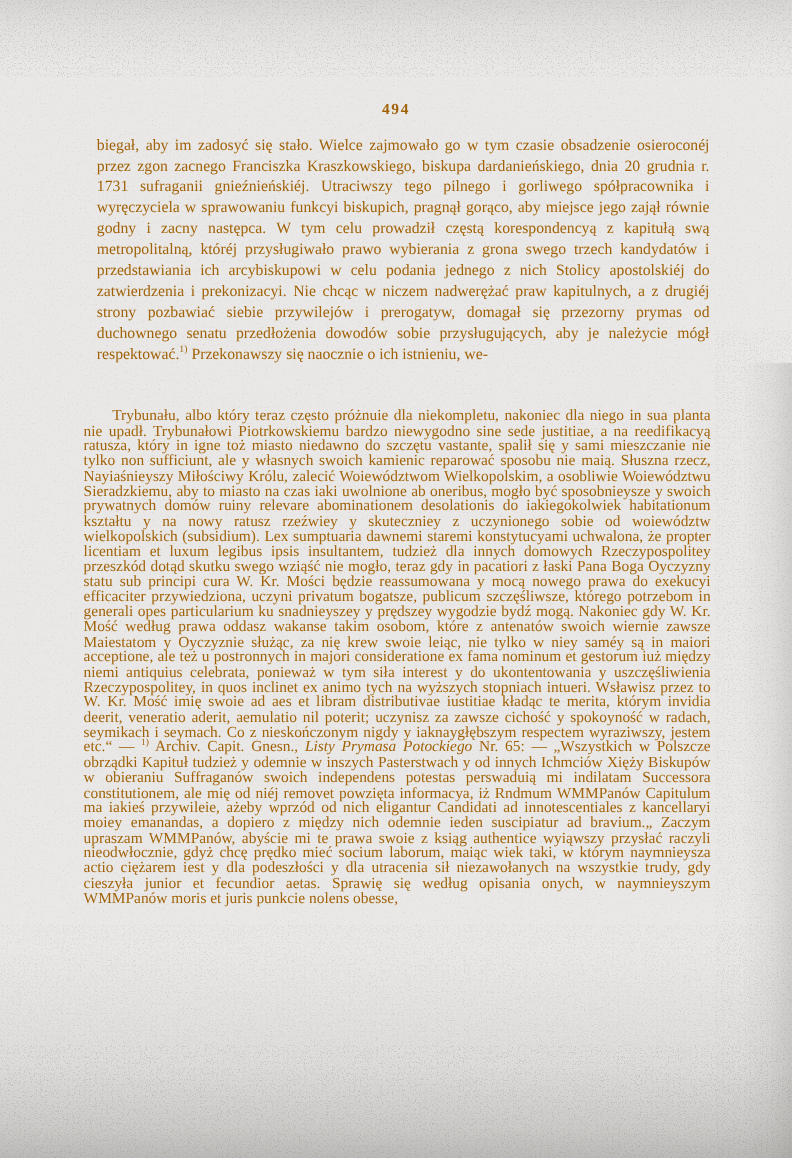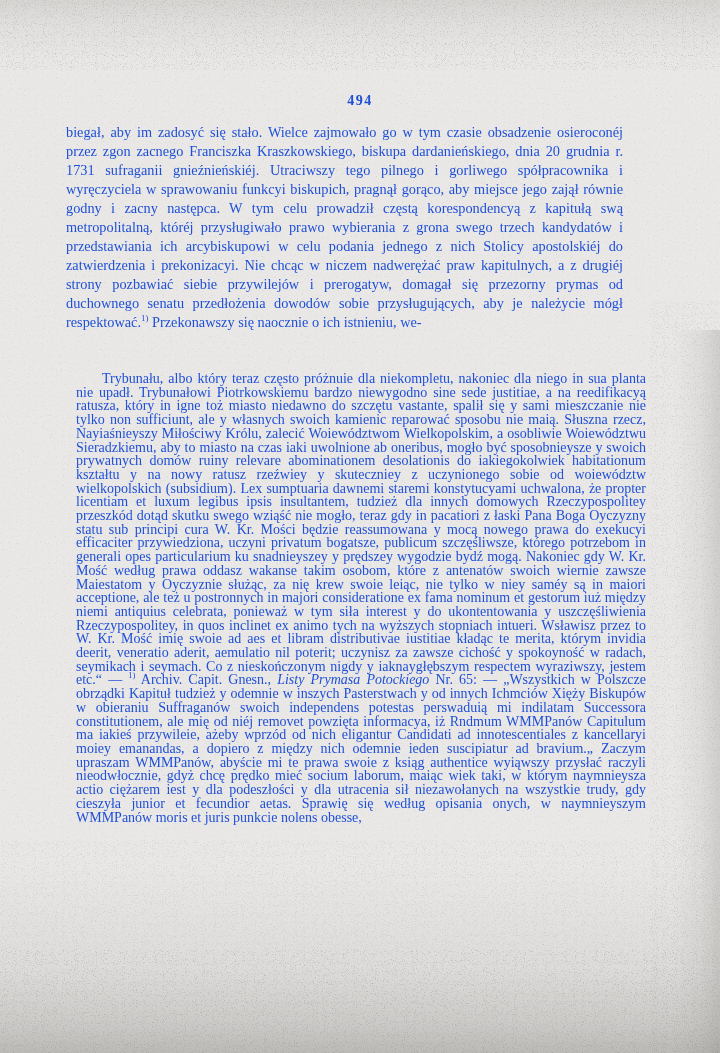--- a/index.html
+++ b/index.html
@@ -7,35 +7,35 @@
     padding: 0;
     background: #e9e8e6;
   }
   .page {
     position: relative;
     width: 720px;
     height: 1053px;
     background: #e9e8e6;
     overflow: hidden;
     font-family: "Liberation Serif", serif;
-    color: #1d4ed8;
+    color: #a16207;
   }
   .page-number {
     position: absolute;
     top: 93px;
     left: 0;
     width: 720px;
     text-align: center;
     font-size: 14px;
     font-weight: bold;
     letter-spacing: 1.5px;
   }
   .main-text {
     position: absolute;
-    left: 66px;
+    left: 88px;
     top: 123px;
     width: 557px;
     font-size: 14.3px;
     line-height: 19px;
     text-align: justify;
   }
   .main-text sup, .footnote sup {
     font-size: 0.62em;
     line-height: 0;
     vertical-align: super;

